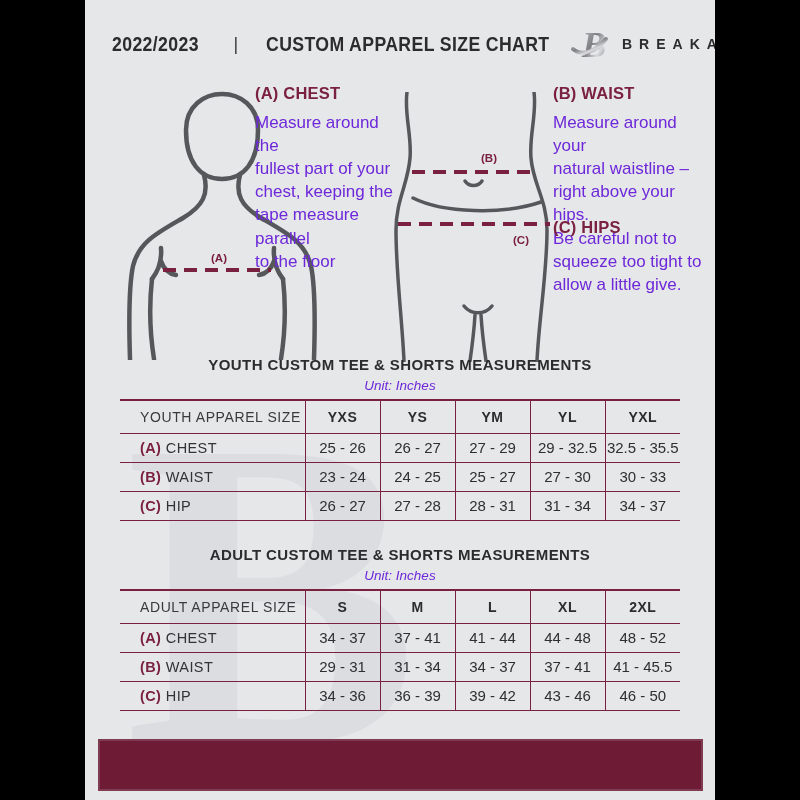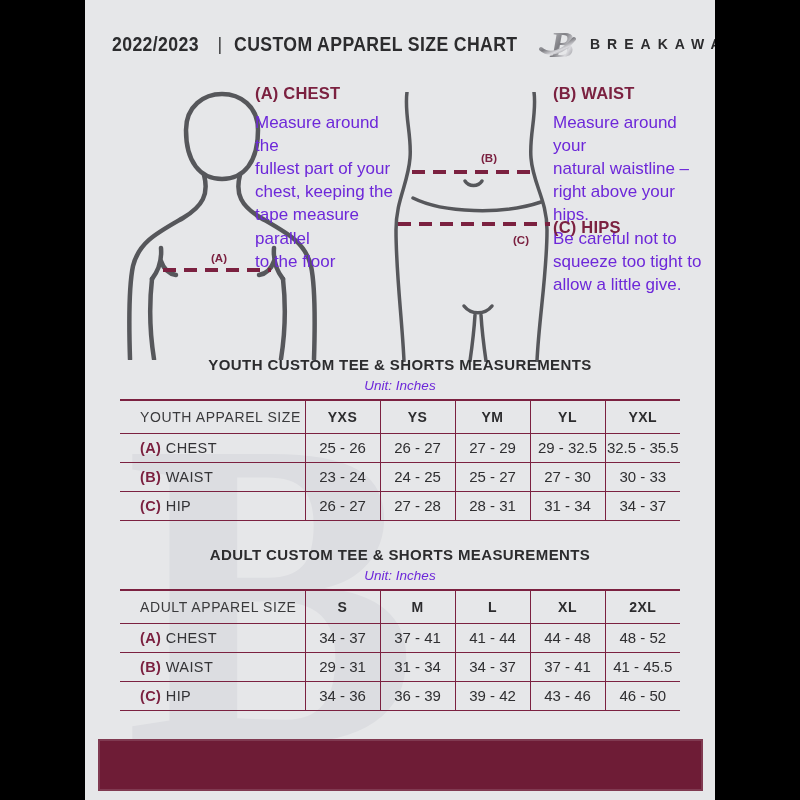--- a/index.html
+++ b/index.html
@@ -9,21 +9,21 @@
   .page { position:absolute; left:85px; top:0; width:630px; height:800px; background:#e6e7e9; overflow:hidden; }
 
   .watermark { position:absolute; left:40px; top:436px; z-index:0;
     font-family:"Liberation Serif", serif; font-weight:bold; font-size:440px; line-height:0.72;
     color:#dcdde1; user-select:none; }
 
   .content { position:relative; z-index:1; width:100%; height:100%; }
 
   
   .header { position:absolute; top:24px; left:27px; right:22px; display:flex; justify-content:space-between; align-items:center; }
-  .doc-title { display:flex; align-items:center; gap:12px; font-weight:bold; color:#2c2c2e; }
+  .doc-title { display:flex; align-items:center; gap:28px; font-weight:bold; color:#2c2c2e; }
   .doc-title .year, .doc-title .title-text { font-size:19px; letter-spacing:0.4px; display:inline-block; transform:scale(0.93,1.1); transform-origin:left center; white-space:nowrap; }
   .doc-title .sep { font-size:18px; font-weight:normal; color:#3a3a3c; }
   .brand { display:flex; align-items:center; gap:9px; }
   .brand-name { font-size:14px; font-weight:bold; letter-spacing:7px; color:#2c2c2e; }
 
   
   .guide-block { position:absolute; }
   #chest-block { left:170px; top:84px; width:144px; }
   #waist-block { left:468px; top:84px; width:156px; }
   #hips-block  { left:468px; top:218px; width:156px; }

